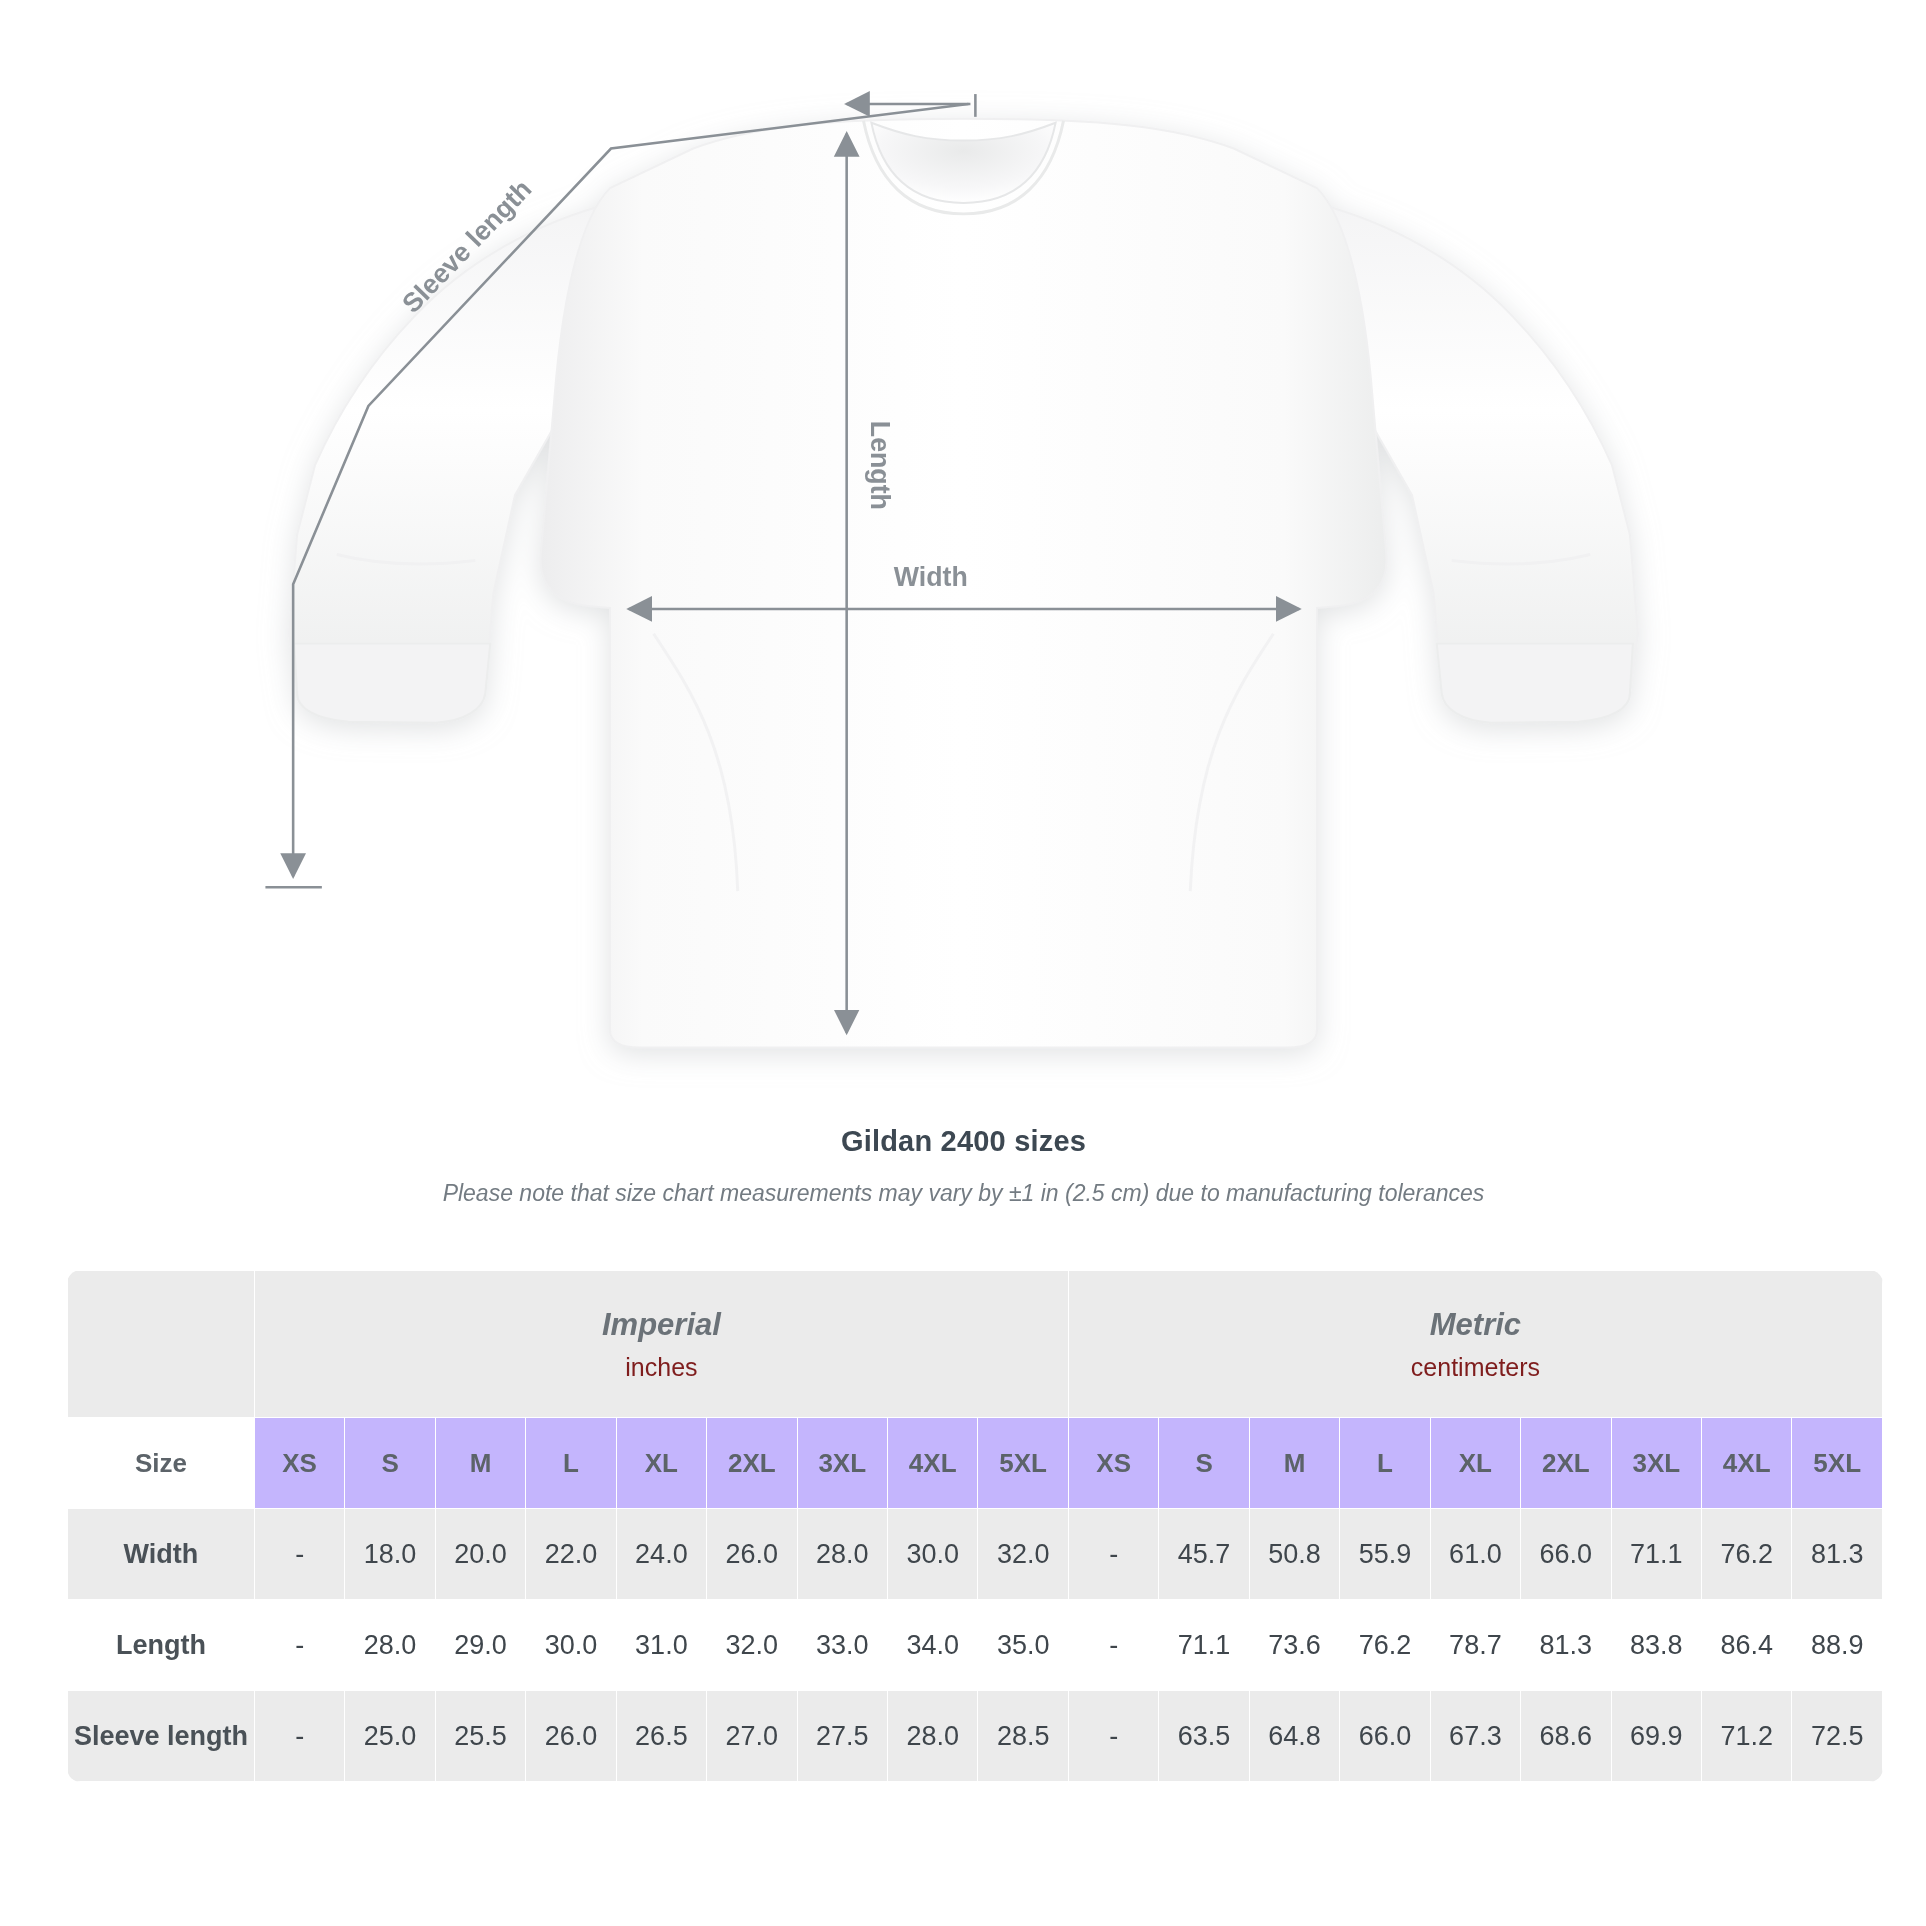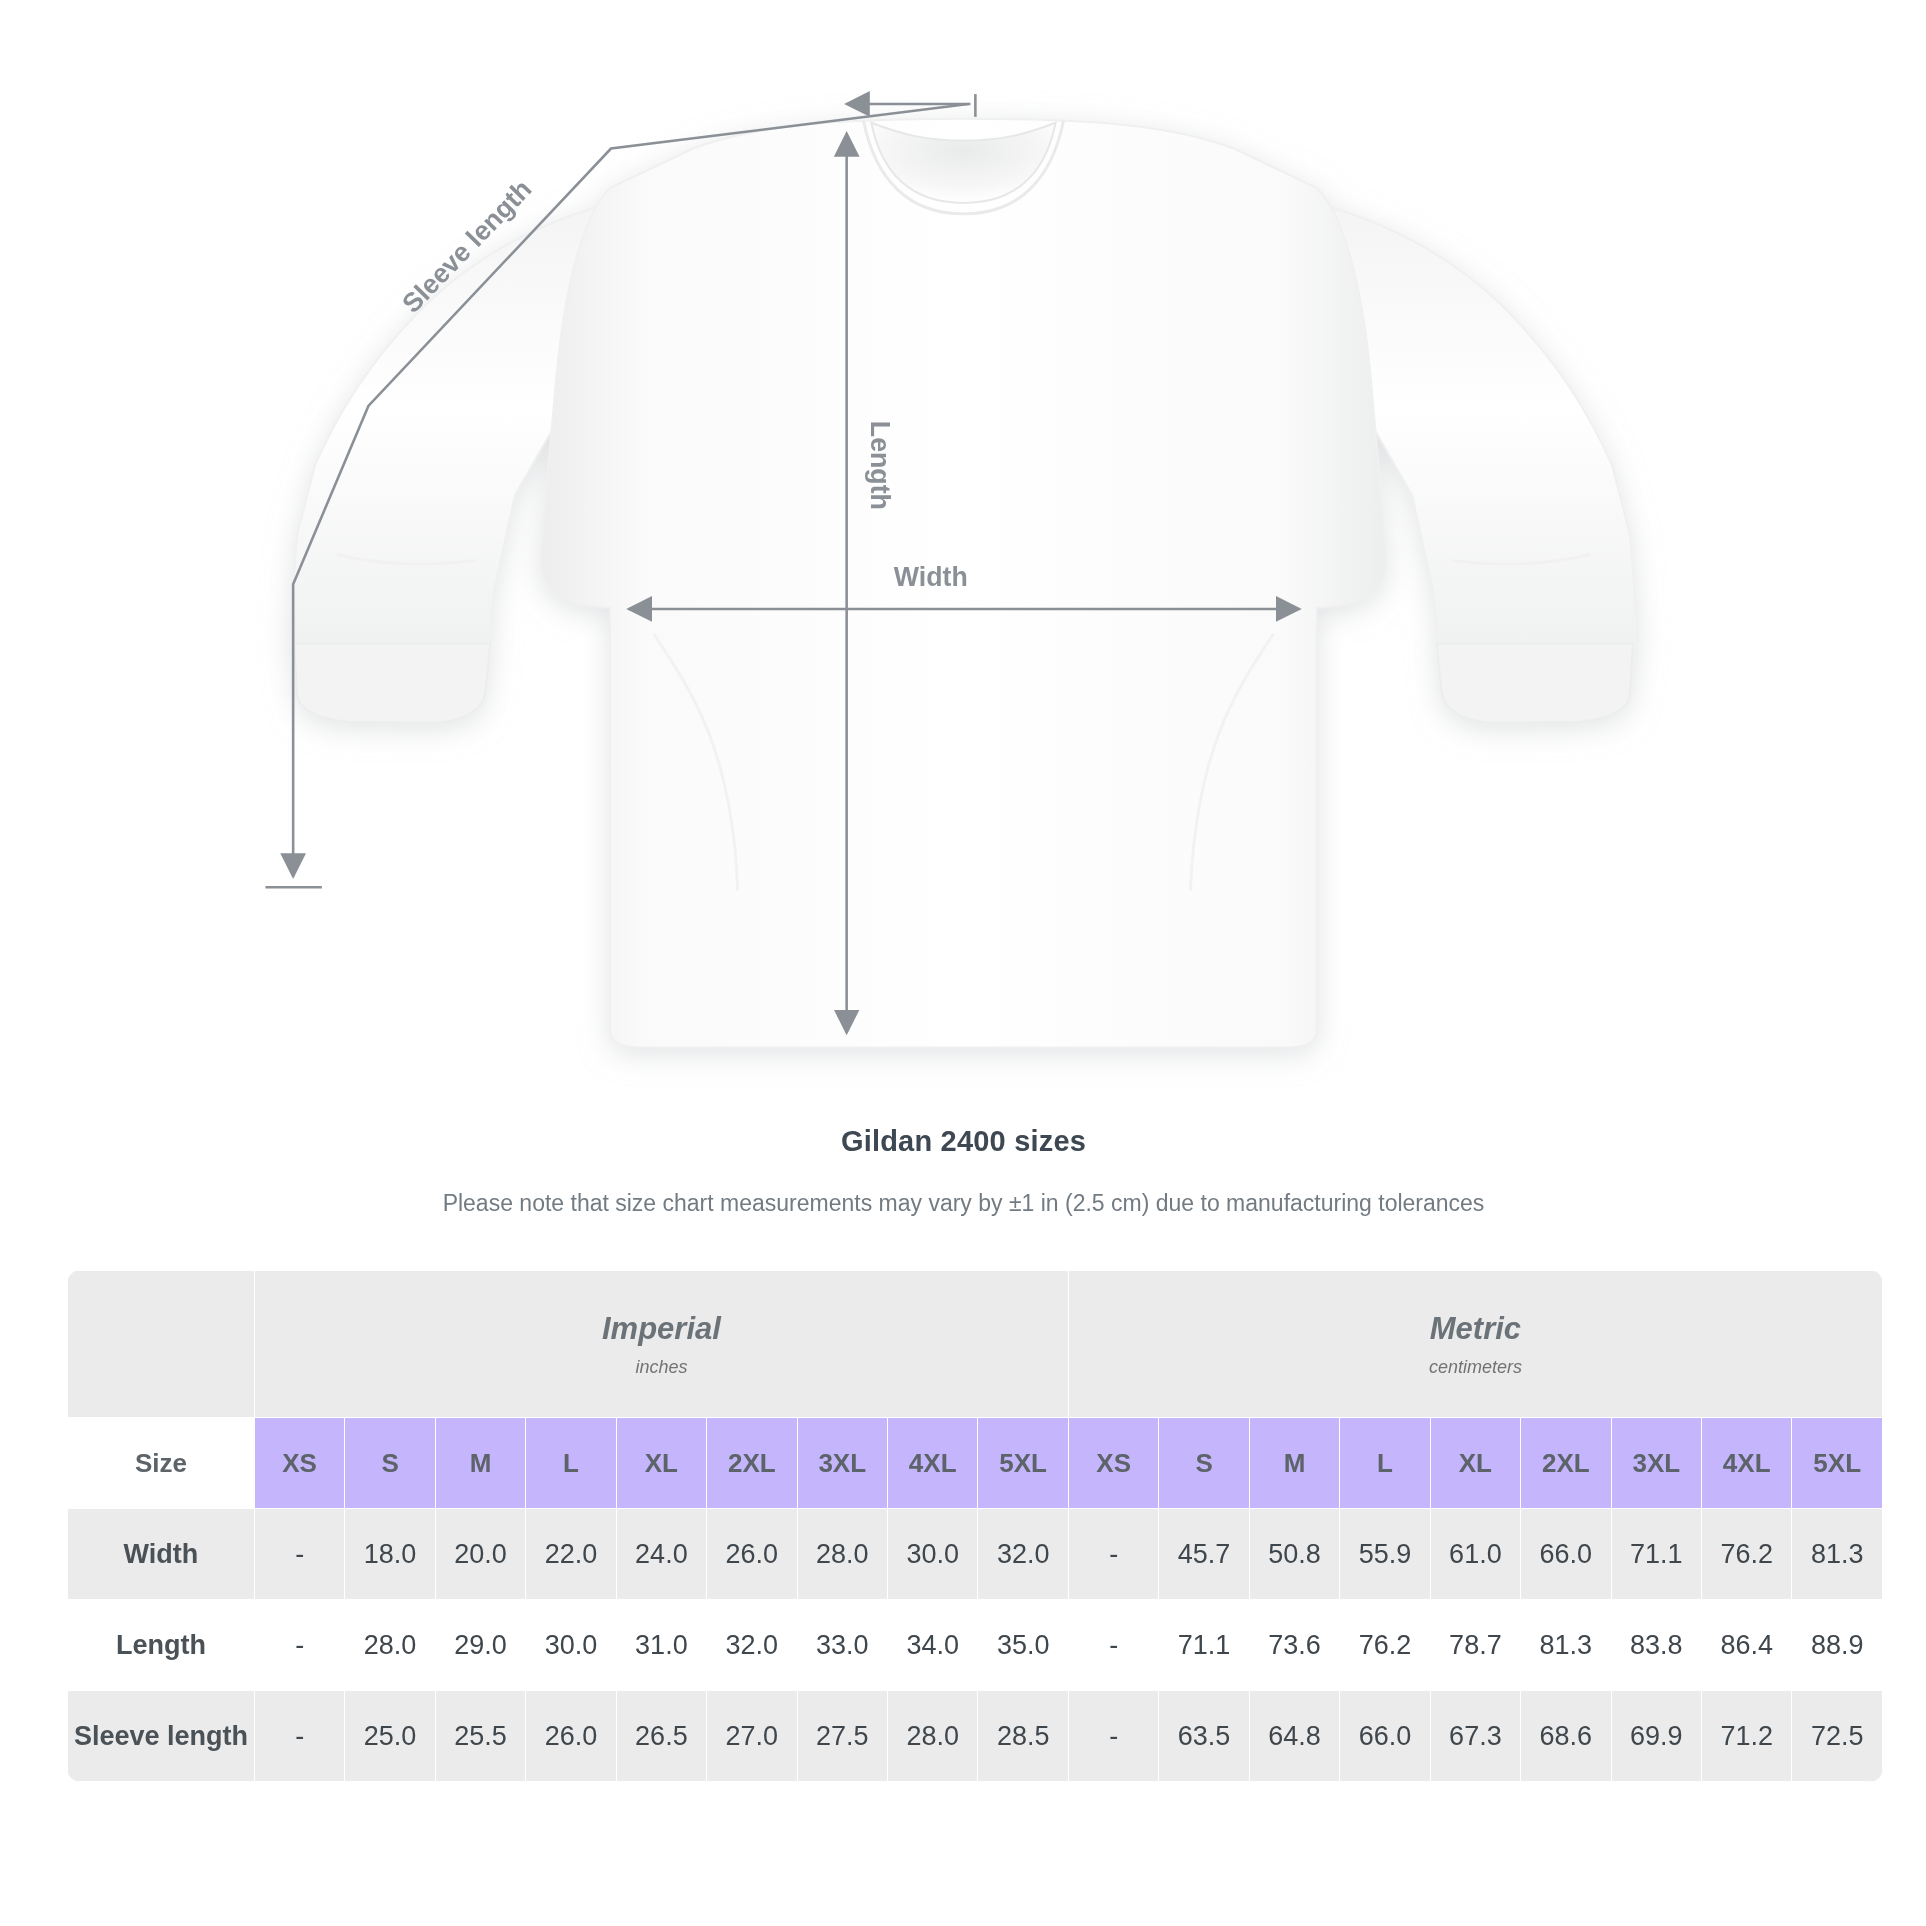--- a/index.html
+++ b/index.html
@@ -38,22 +38,23 @@
     text-align: center;
   }
   #chart-title {
     font-size: 29px;
     font-weight: bold;
     color: #3d4852;
     letter-spacing: 0.2px;
     margin: 0;
   }
   #chart-subtitle {
-    margin-top: 32px;
+    margin-top: 22px;
     font-size: 23px;
+    font-style: italic;
     color: #737b82;
   }
 
   
   #table-wrap {
     position: absolute;
     left: 67px;
     top: 1270px;
     width: 1816px;
   }
@@ -72,23 +73,22 @@
     padding: 0;
   }
   .unit-name {
     font-size: 31px;
     font-style: italic;
     font-weight: bold;
     color: #6b7278;
   }
   .unit-sub {
     margin-top: 10px;
-    font-size: 18px;
-    font-style: italic;
-    color: #737373;
+    font-size: 25px;
+    color: #7f1d1d;
   }
   table.size-table td {
     border: 1px solid #ffffff;
   }
   tr.header-row td {
     background: #c4b5fd;
     height: 91px;
     text-align: center;
     font-size: 26px;
     font-weight: bold;

